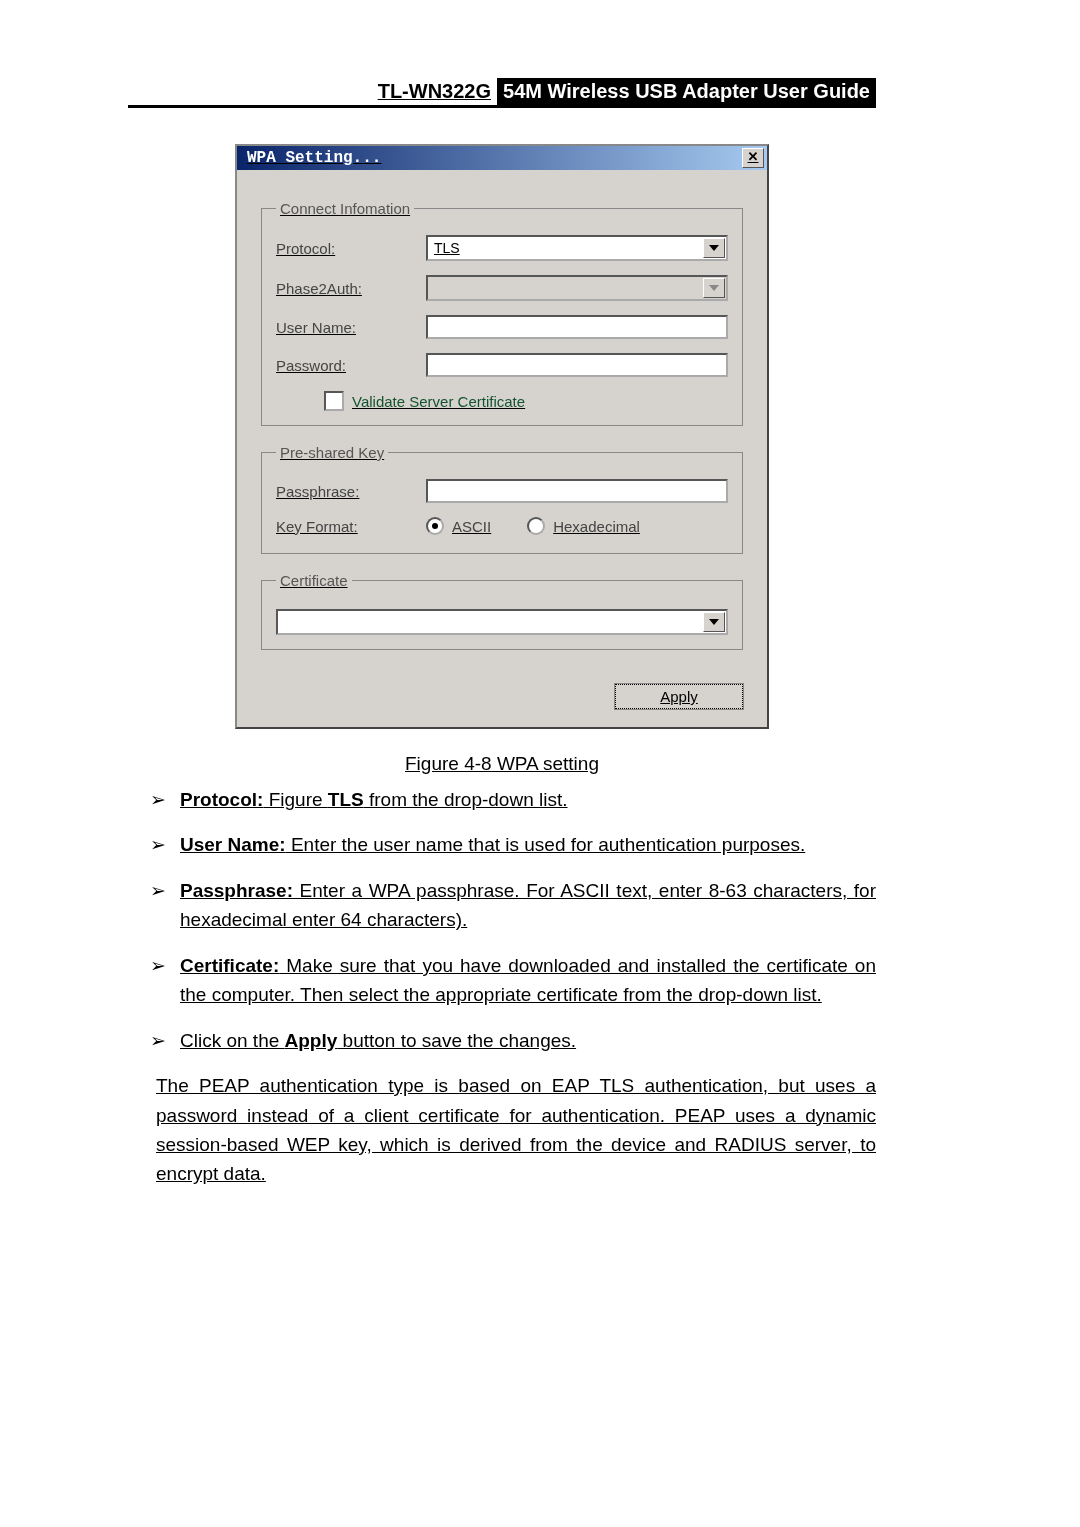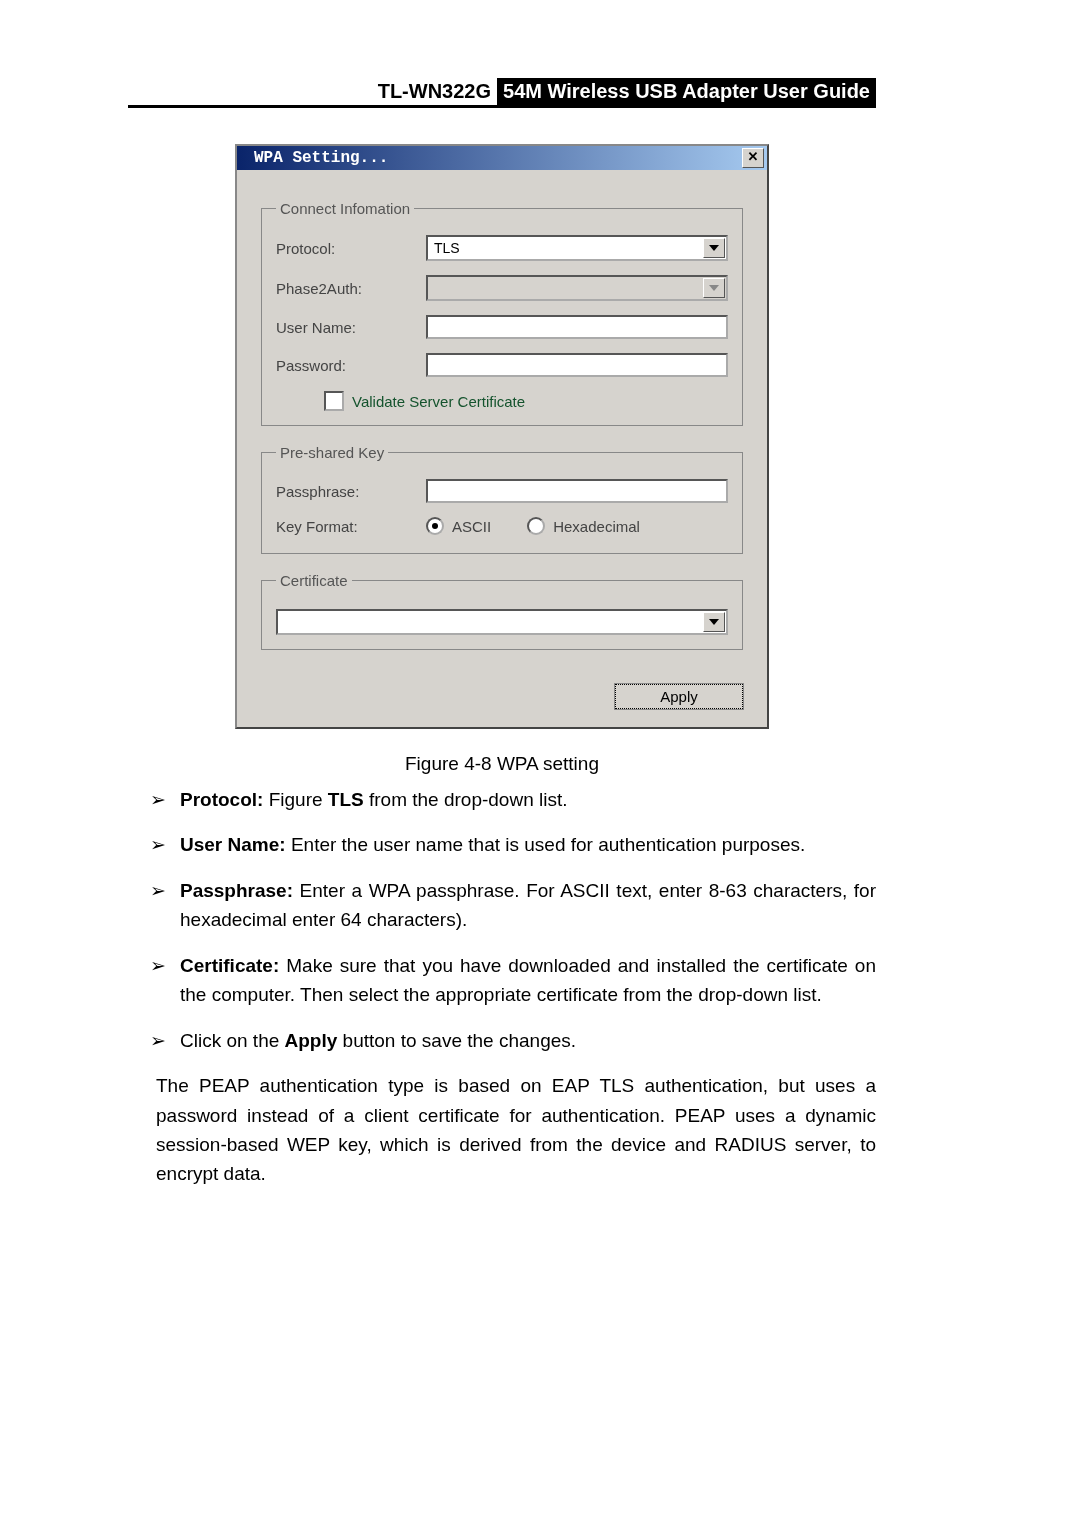--- a/index.html
+++ b/index.html
@@ -9,20 +9,21 @@
     font-family: Arial, Helvetica, sans-serif;
     font-size: 19px;
     color: #000;
   }
   .page {
     width: 1004px;
     height: 1527px;
     position: relative;
     box-sizing: border-box;
     padding: 78px 128px 0 128px;
+    text-decoration: underline;
   }
   .header-bar {
     text-align: right;
     border-bottom: 3px solid #000;
     padding-bottom: 0;
     margin-bottom: 36px;
   }
   .header-model {
     font-weight: bold;
     color: #000;
@@ -53,21 +54,21 @@
     color: #000;
   }
   .titlebar {
     display: flex;
     align-items: center;
     justify-content: space-between;
     background: linear-gradient(to right, #0a246a, #a6caf0);
     color: #fff;
     font-weight: bold;
     font-family: "Courier New", monospace;
-    padding: 2px 3px 2px 17px;
+    padding: 2px 3px 2px 10px;
     font-size: 16px;
   }
   .close-btn {
     width: 20px; height: 18px;
     background: #d6d3ce;
     border: 1px solid #fff;
     border-right-color:#555; border-bottom-color:#555;
     color:#000;
     font-family: Arial, sans-serif;
     font-size: 13px;

